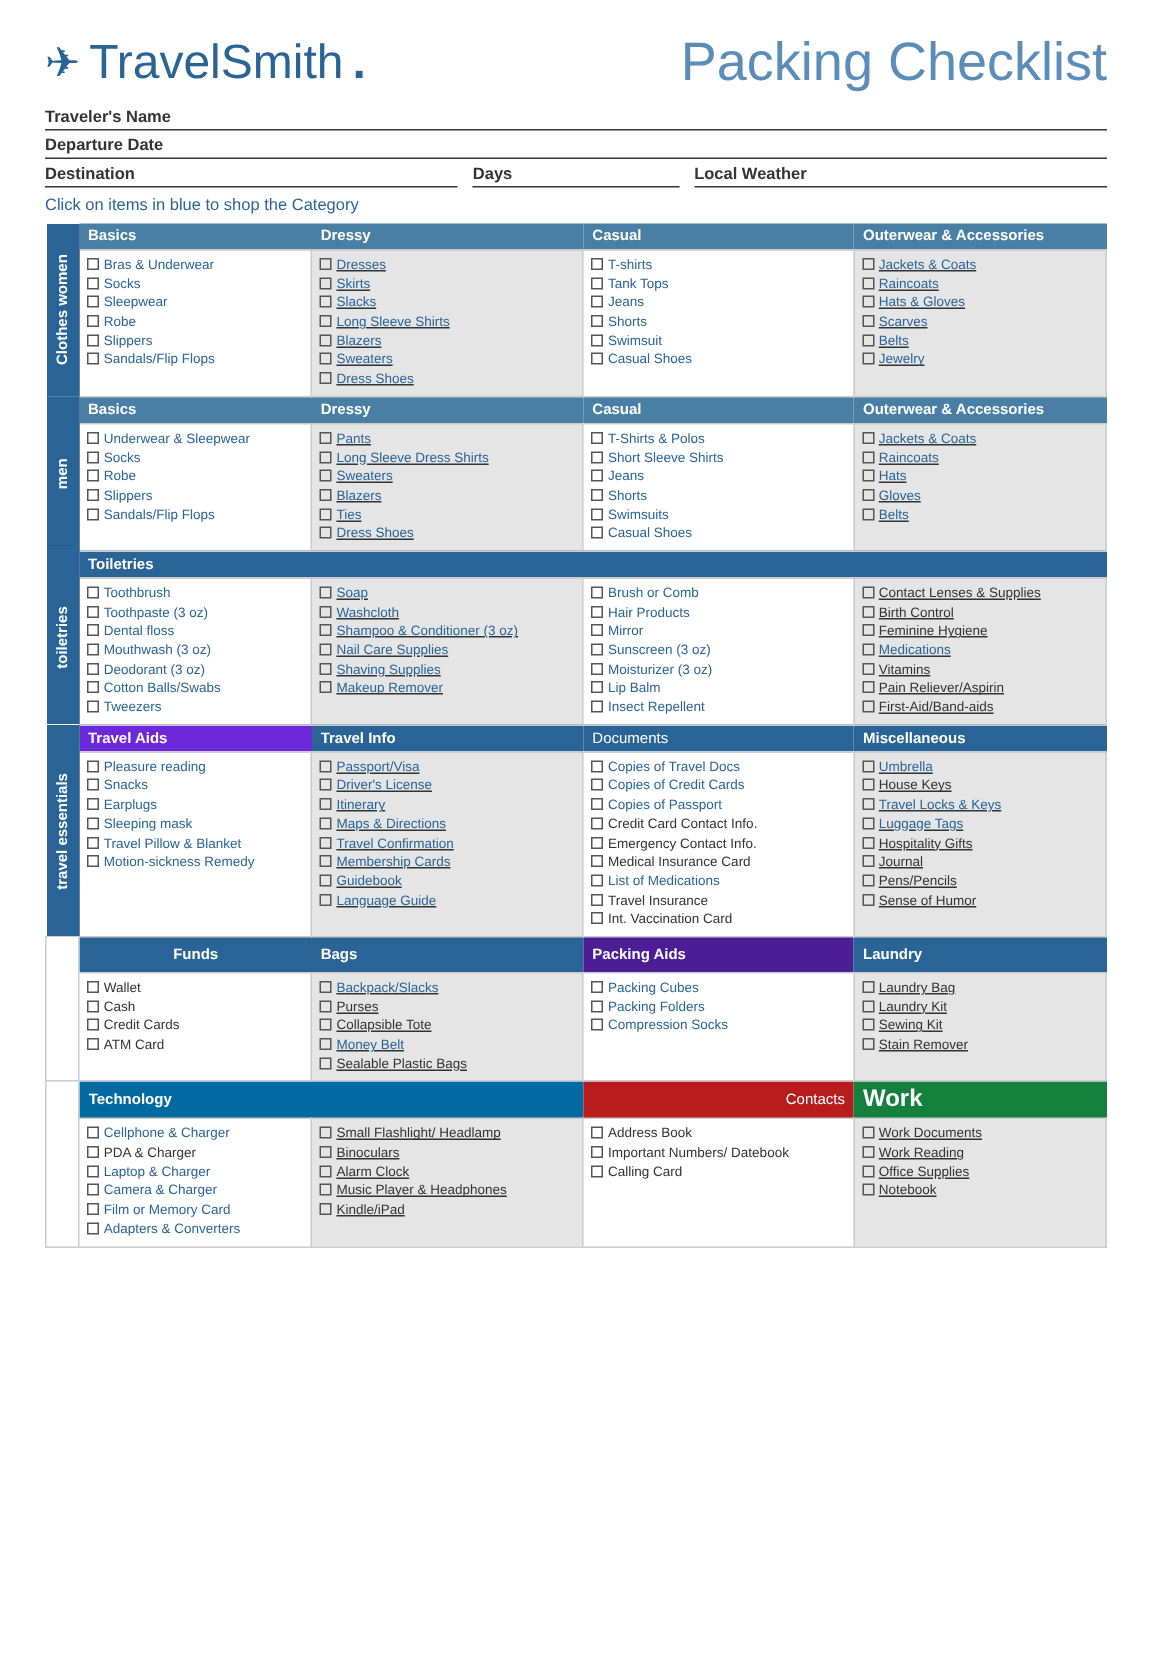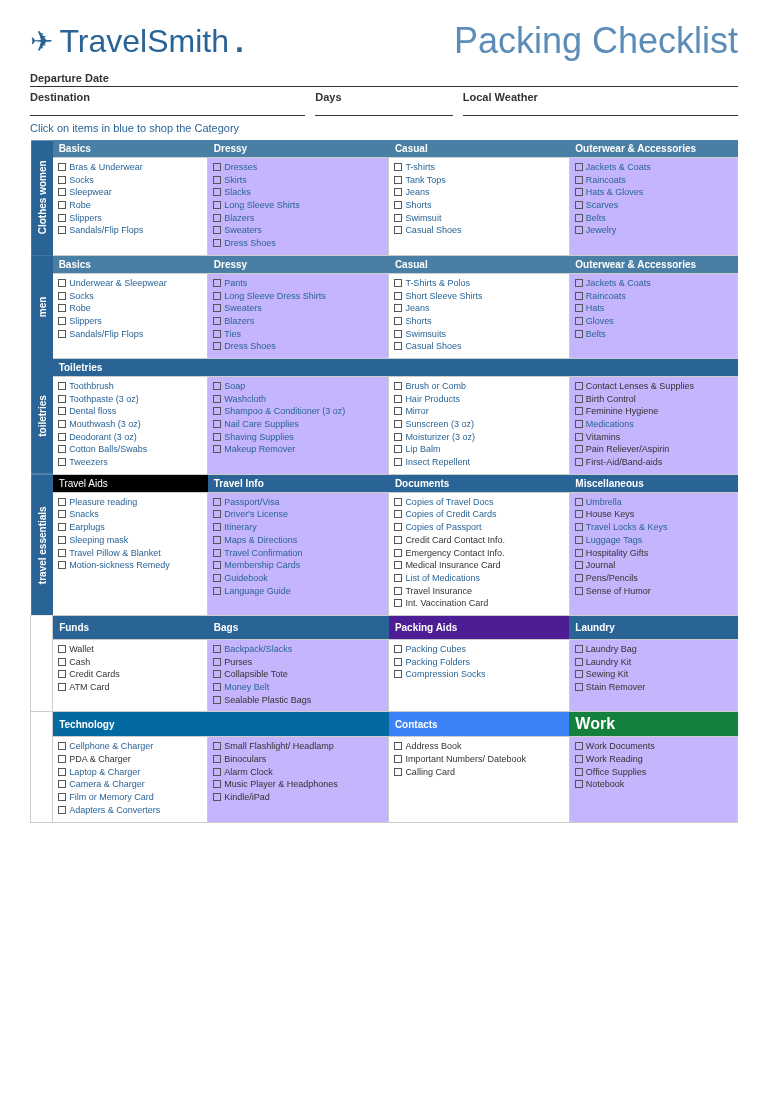--- a/index.html
+++ b/index.html
@@ -62,21 +62,21 @@
     }
     .form-row.three-col {
       display: flex;
       gap: 10px;
     }
     .form-row.three-col .form-section {
       display: flex;
       align-items: flex-end;
       border-bottom: 1px solid #333;
       flex: 1;
-      padding-bottom: 12px;
+      padding-bottom: 2px;
     }
     .form-row.three-col .form-section.wide {
       flex: 2;
     }
     .instruction {
       font-size: 11px;
       color: #2a6496;
       margin-bottom: 6px;
     }
     .main-table {
@@ -84,21 +84,22 @@
       border-collapse: collapse;
       font-size: 9.5px;
     }
     .data-cell {
       vertical-align: top;
       padding: 4px 5px;
       border: 1px solid #ccc;
       background: #fff;
     }
     .data-cell.shaded {
-      background: #c4b5fd;
+      background: #e5e5e5;
+      text-decoration: underline;
     }
     .item-list {
       list-style: none;
       padding: 0;
       margin: 0;
     }
     .item-list li {
       display: flex;
       align-items: flex-start;
       margin-bottom: 1px;
@@ -140,20 +141,23 @@
 <div class="header">
   <div class="logo">
     <span class="logo-icon">✈</span>
     <span class="logo-text">TravelSmith</span>
       <span class="logo-dot">.</span>
   </div>
   <div class="page-title">Packing Checklist</div>
 </div>
 
 <div class="form-fields">
+  <div class="form-row">
+    <span class="form-label">Traveler's Name</span>
+  </div>
   <div class="form-row">
     <span class="form-label">Departure Date</span>
   </div>
   <div class="form-row three-col" style="border-bottom:none;">
     <div class="form-section wide">
       <span class="form-label">Destination</span>
     </div>
     <div class="form-section">
       <span class="form-label">Days</span>
     </div>
@@ -534,23 +538,23 @@
         <li>
               <span class="checkbox"></span>
               <span class="item-text black">First-Aid/Band-aids</span>
             </li>
       </ul>
     </td>
   </tr>
 
   <tr>
     <td rowspan="2" class="outer-label">travel essentials</td>
-    <td style="background:#000000;color:#fff;font-weight:normal;font-size:10px;padding:3px 6px;">Travel Aids</td>
+    <td style="background:#6d28d9;color:#fff;font-weight:bold;font-size:10px;padding:3px 6px;">Travel Aids</td>
     <td style="background:#2a6496;color:#fff;font-weight:bold;font-size:10px;padding:3px 6px;">Travel Info</td>
-    <td style="background:#2a6496;color:#fff;font-weight:bold;font-size:10px;padding:3px 6px;">Documents</td>
+    <td style="background:#2a6496;color:#fff;font-weight:normal;font-size:10px;padding:3px 6px;">Documents</td>
     <td style="background:#2a6496;color:#fff;font-weight:bold;font-size:10px;padding:3px 6px;">Miscellaneous</td>
   </tr>
   <tr>
     <td class="data-cell">
       <ul class="item-list">
         <li>
               <span class="checkbox"></span>
               <span class="item-text">Pleasure reading</span>
             </li>
         <li>
@@ -684,21 +688,21 @@
         <li>
               <span class="checkbox"></span>
               <span class="item-text black">Sense of Humor</span>
             </li>
       </ul>
     </td>
   </tr>
 
   <tr>
     <td rowspan="2" class="outer-label" style="font-size:0px;background:#fff;border:1px solid #ccc;"></td>
-    <td style="background:#2a6496;color:#fff;font-weight:bold;font-size:10px;padding:3px 6px;">Funds</td>
+    <td style="background:#2a6496;color:#fff;font-weight:bold;font-size:10px;padding:3px 6px;text-align:center;">Funds</td>
     <td style="background:#2a6496;color:#fff;font-weight:bold;font-size:10px;padding:6px 6px;">Bags</td>
     <td style="background:#4c1d95;color:#fff;font-weight:bold;font-size:10px;padding:3px 6px;">Packing Aids</td>
     <td style="background:#2a6496;color:#fff;font-weight:bold;font-size:10px;padding:3px 6px;">Laundry</td>
   </tr>
   <tr>
     <td class="data-cell">
       <ul class="item-list">
         <li>
               <span class="checkbox"></span>
               <span class="item-text black">Wallet</span>
@@ -775,21 +779,21 @@
               <span class="checkbox"></span>
               <span class="item-text black">Stain Remover</span>
             </li>
       </ul>
     </td>
   </tr>
 
   <tr>
     <td rowspan="2" class="outer-label" style="font-size:0px;background:#fff;border:1px solid #ccc;"></td>
     <td colspan="2" style="background:#0369a1;color:#fff;font-weight:bold;font-size:10px;padding:3px 6px;">Technology</td>
-    <td style="background:#3b82f6;color:#fff;font-weight:bold;font-size:10px;padding:3px 6px;">Contacts</td>
+    <td style="background:#b91c1c;color:#fff;font-weight:normal;font-size:10px;padding:3px 6px;text-align:right;">Contacts</td>
     <td style="background:#15803d;color:#fff;font-weight:bold;font-size:16px;padding:3px 6px;">Work</td>
   </tr>
   <tr>
     <td class="data-cell">
       <ul class="item-list">
         <li>
               <span class="checkbox"></span>
               <span class="item-text">Cellphone &amp; Charger</span>
             </li>
         <li>

